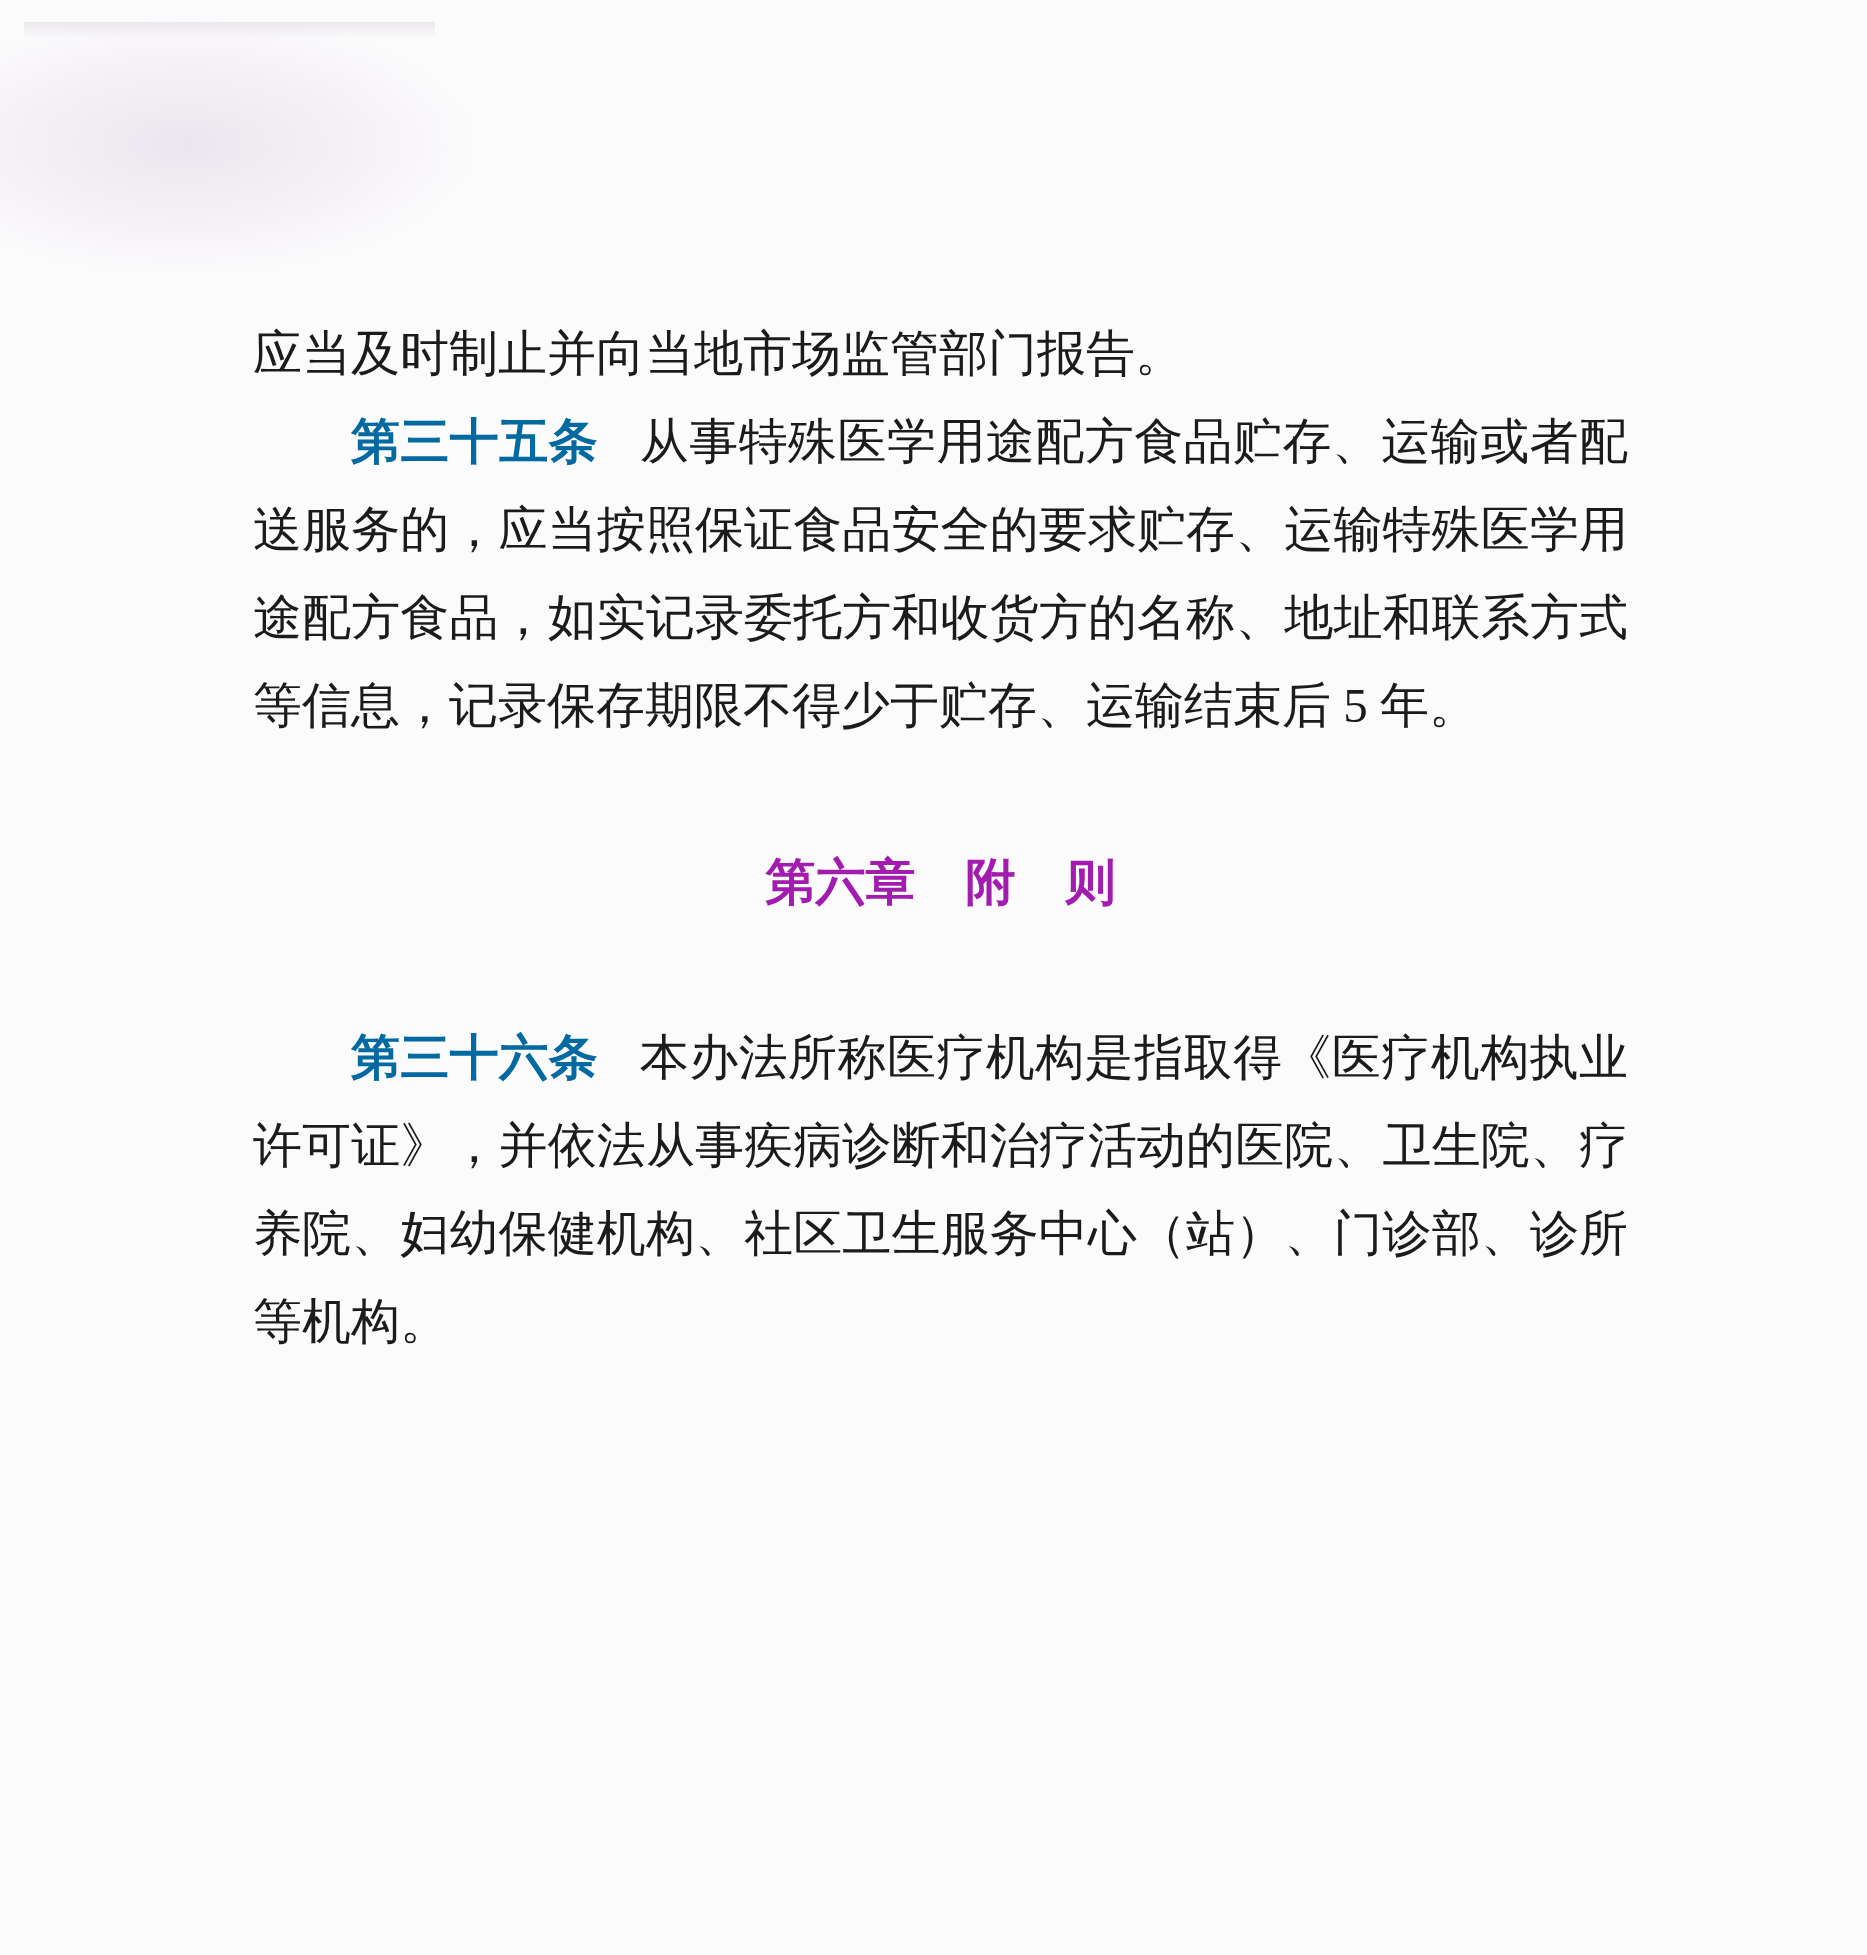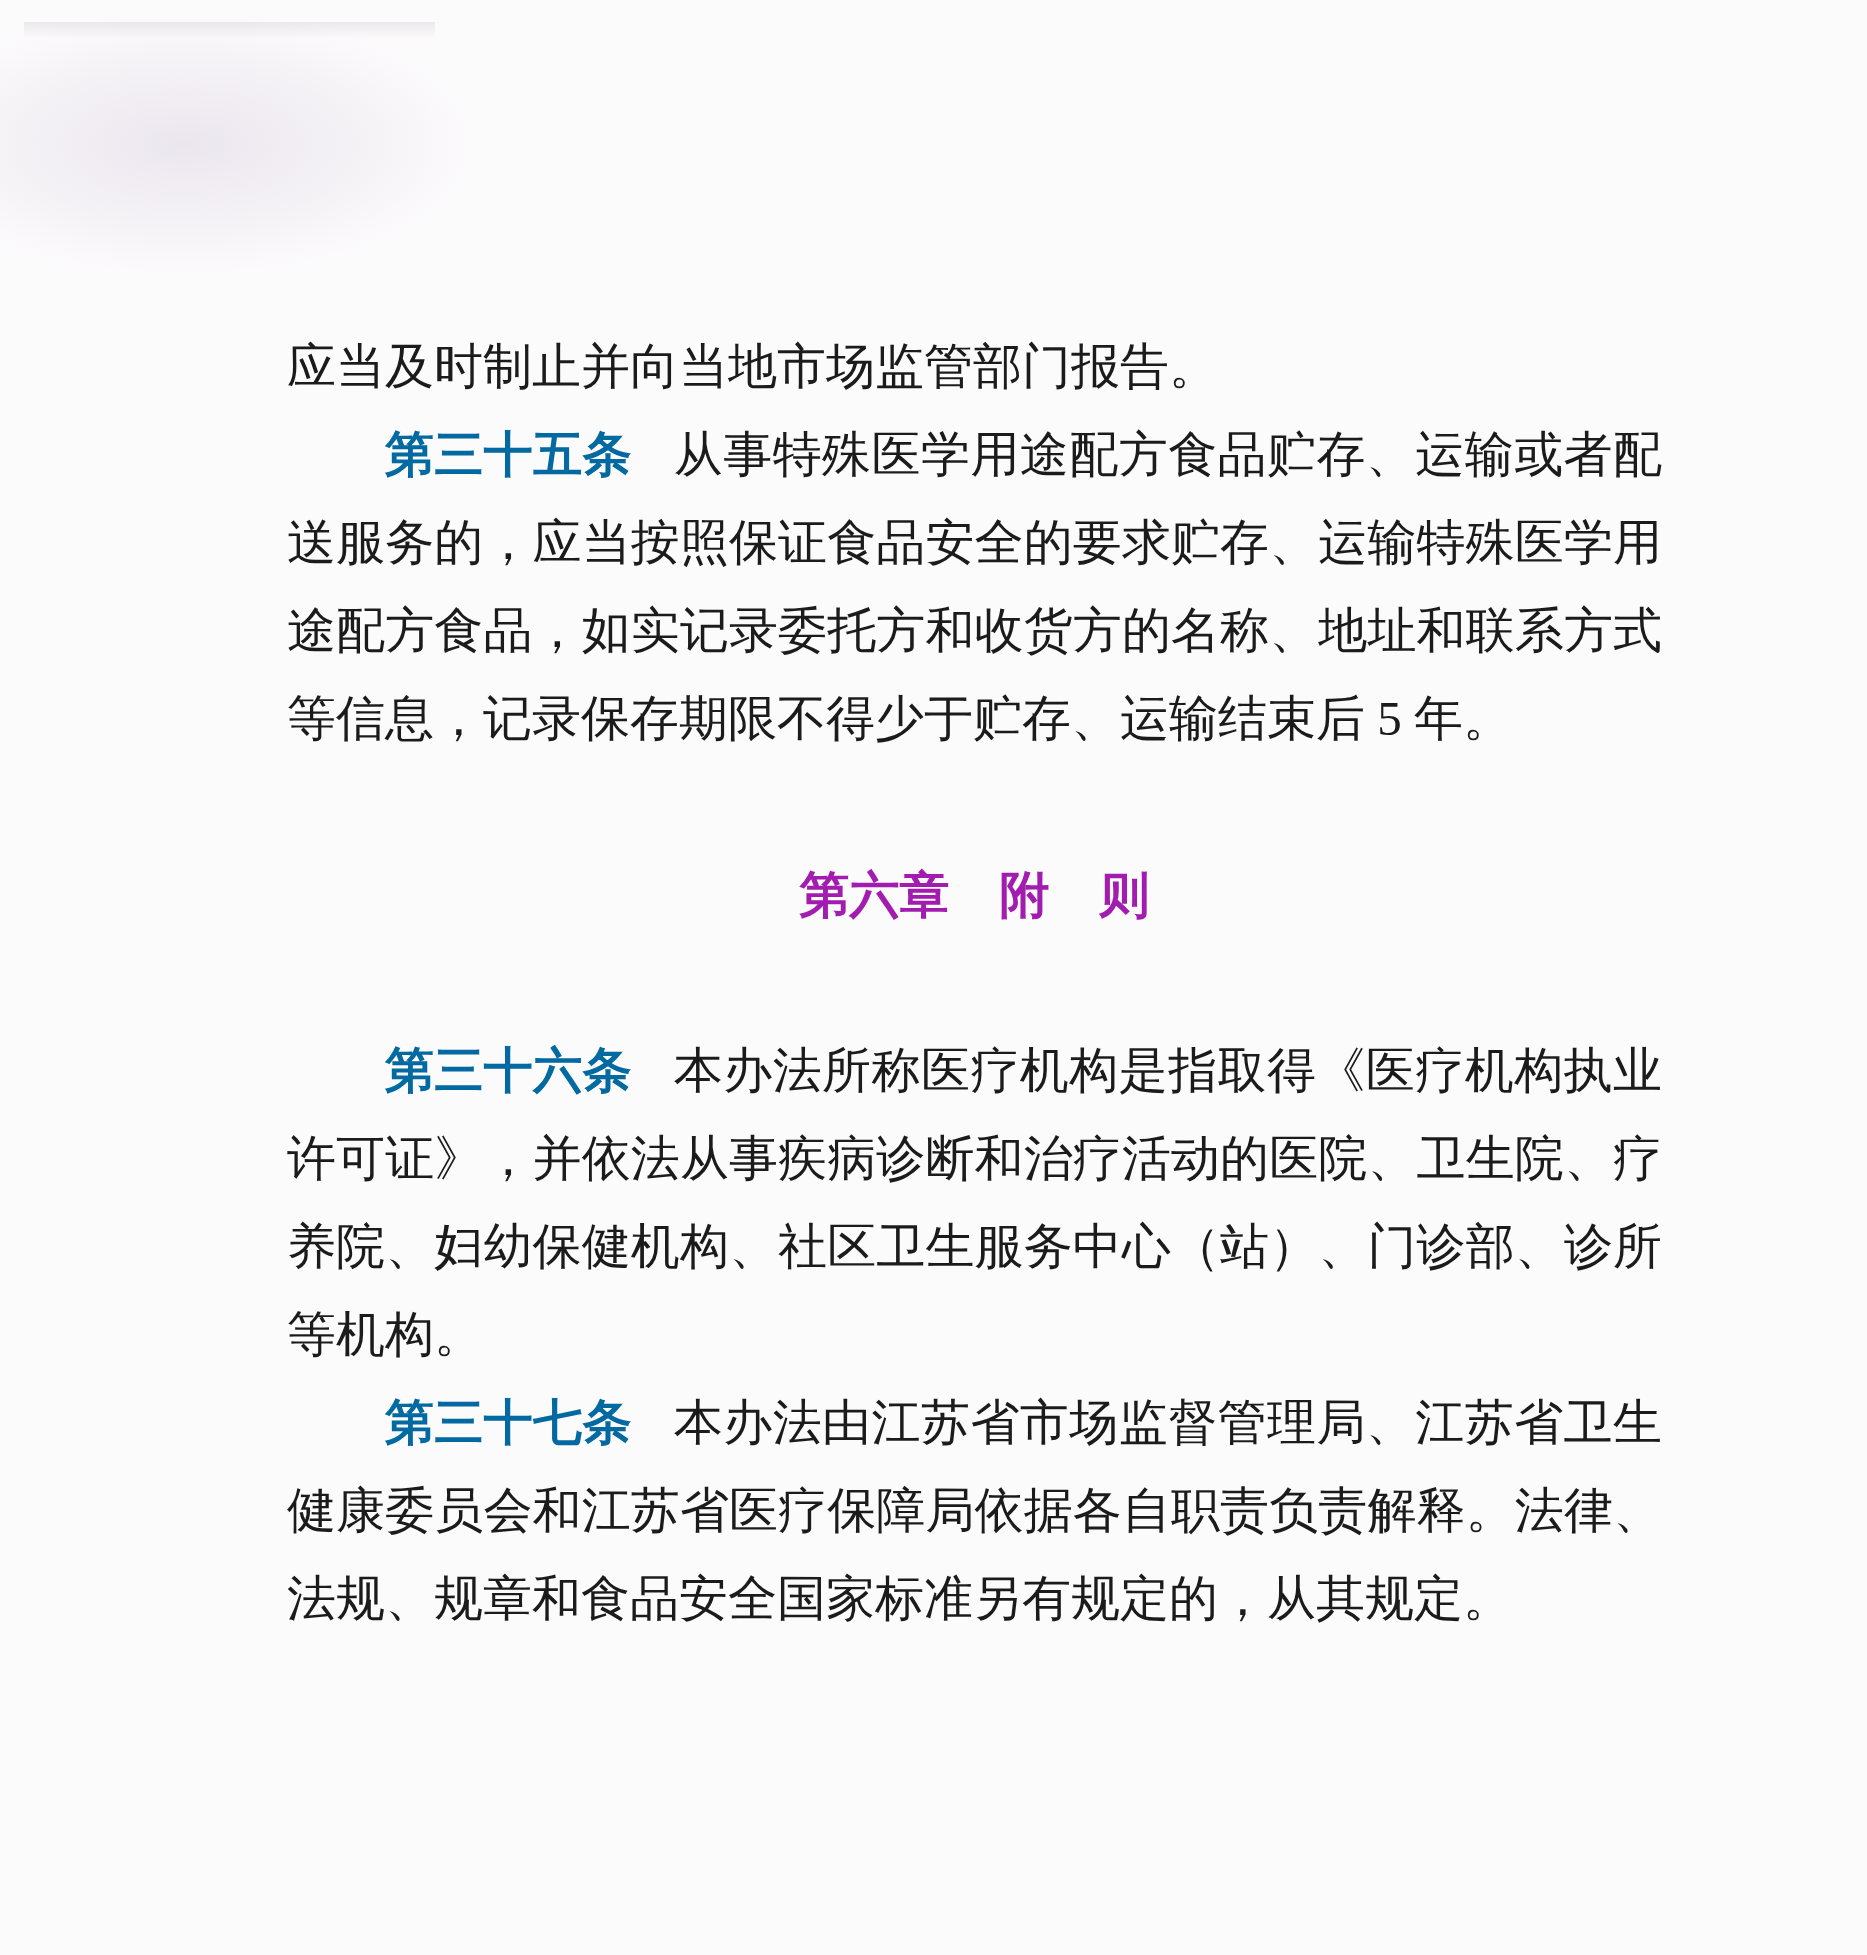--- a/index.html
+++ b/index.html
@@ -38,28 +38,27 @@
     left: 23.5px;
     top: 21.5px;
     width: 411px;
     height: 17.6px;
     background: linear-gradient(to bottom, rgba(215,210,218,0.45), rgba(215,210,218,0));
     pointer-events: none;
   }
   .content {
     position: absolute;
     left: 253px;
-    top: 323px;
+    top: 310px;
     width: 1375px;
     font-size: 49px;
     line-height: 88px;
     text-align: justify;
     text-justify: inter-ideograph;
     letter-spacing: 0;
-    margin-left: 34px;
   }
   .content p {
     margin: 0;
     padding: 0;
     text-indent: 2em;
   }
   .content p.no-indent {
     text-indent: 0;
   }
   .lead {
@@ -90,19 +89,18 @@
   <div class="content">
 
     <p class="no-indent">应当及时制止并向当地市场监管部门报告。</p>
 
     <p><span class="lead">第三十五条</span><span>从事特殊医学用途配方食品贮存、运输或者配送服务的，应当按照保证食品安全的要求贮存、运输特殊医学用途配方食品，如实记录委托方和收货方的名称、地址和联系方式等信息，记录保存期限不得少于贮存、运输结束后 5 年。</span></p>
 
     <p class="chapter">第六章　附　则</p>
 
     <p><span class="lead">第三十六条</span><span>本办法所称医疗机构是指取得《医疗机构执业许可证》，并依法从事疾病诊断和治疗活动的医院、卫生院、疗养院、妇幼保健机构、社区卫生服务中心（站）、门诊部、诊所等机构。</span></p>
 
-    <p><span class="lead">第三十七条</span><span>本办法由江苏省市场监督管理局、江苏省卫生健康委员会和江苏省医疗保障局依据各自职责负责解释。法律、法规、规章和食品安全国家标准另有规定的，从其规定。</span></p>
 
 
   </div>
 
 </div>
 
 
 </body></html>

